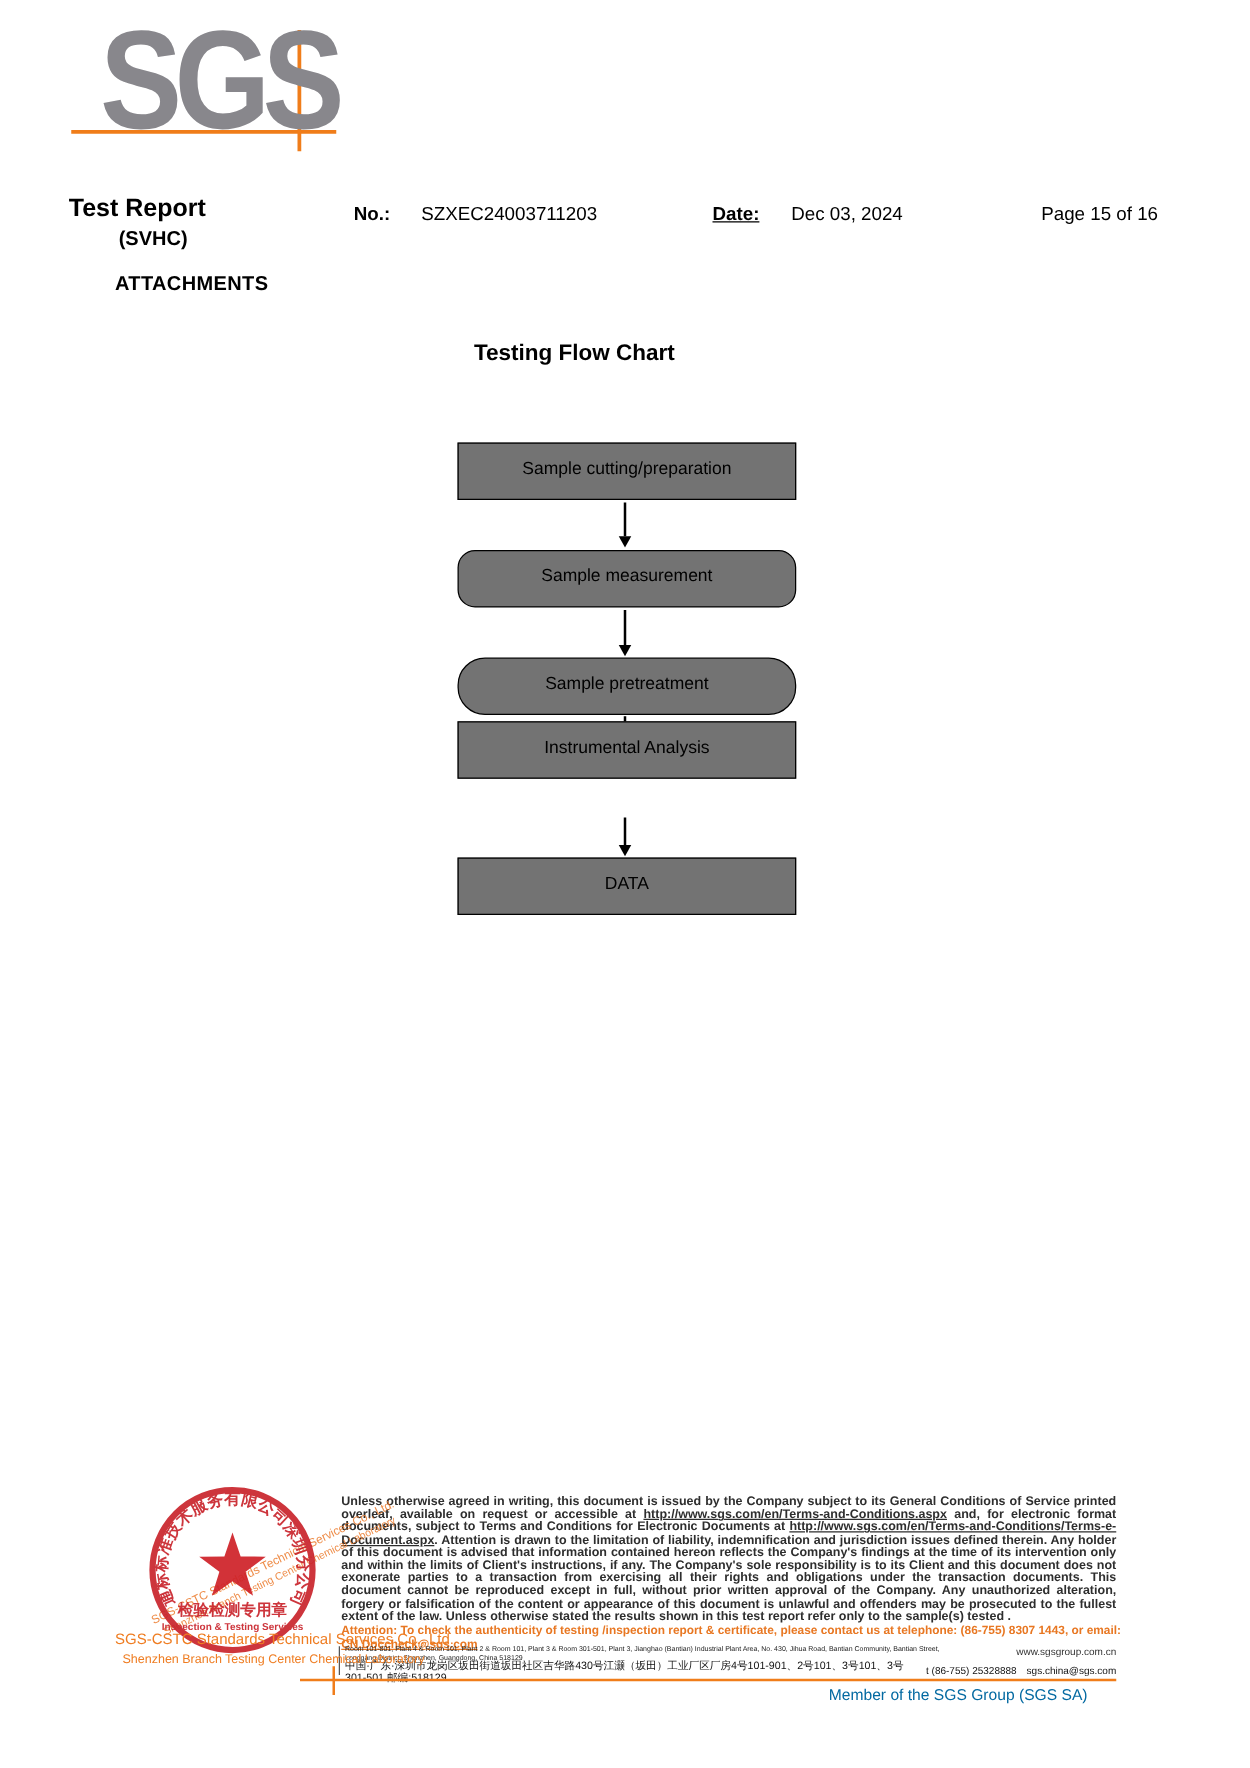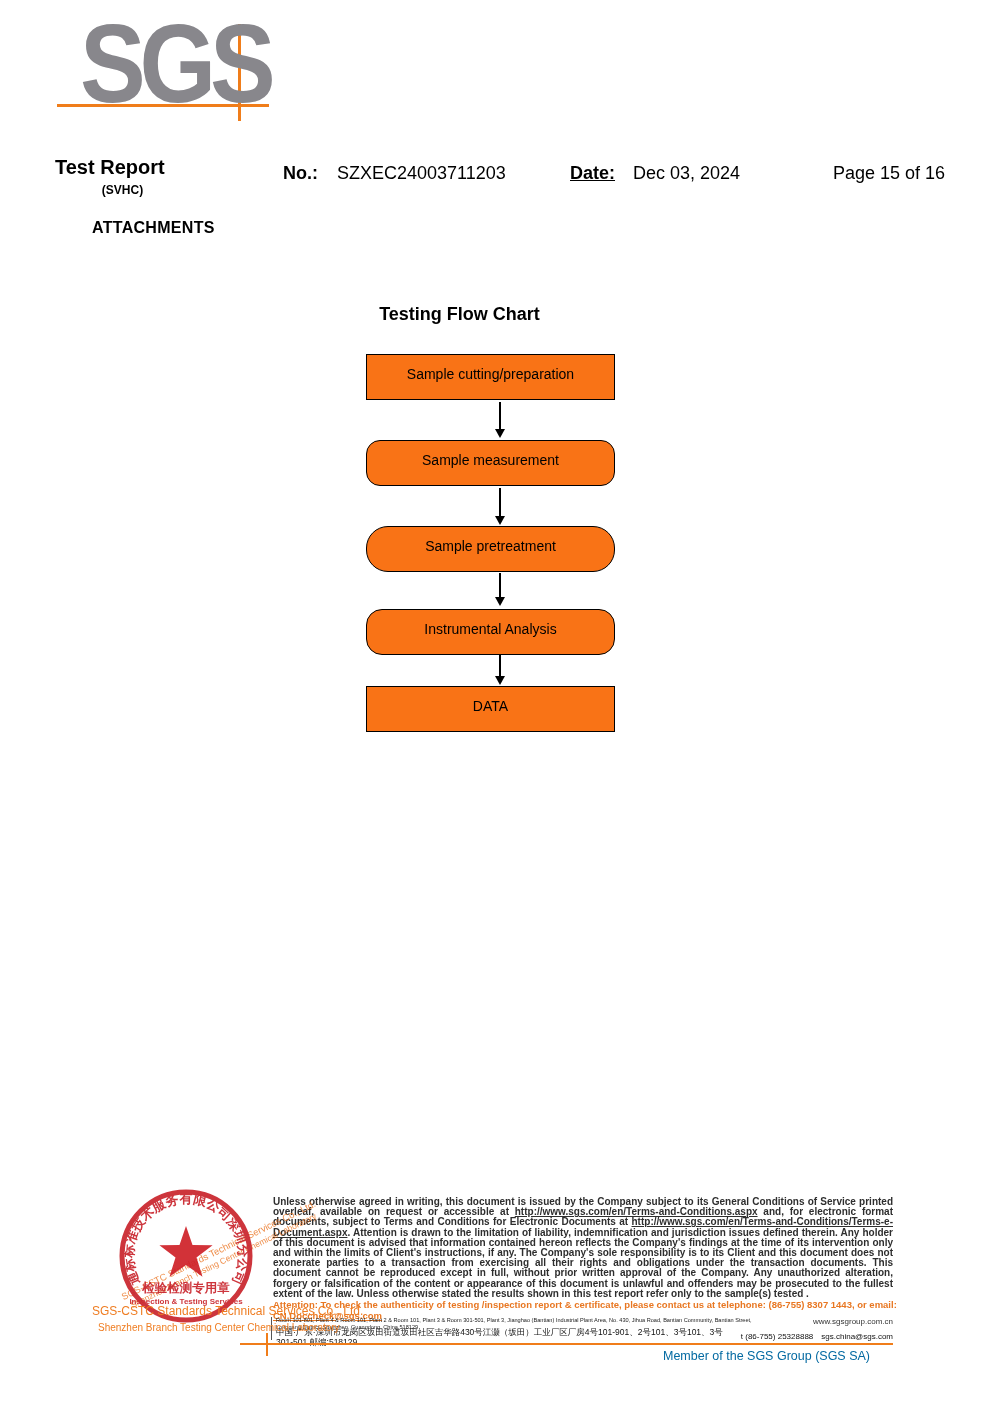--- a/index.html
+++ b/index.html
@@ -13,29 +13,29 @@
     position:absolute; left:80px; top:8px;
     font-size:112px; font-weight:bold; color:#88878c;
     letter-spacing:-7px; line-height:1;
     transform:scaleX(.88); transform-origin:left top;
     z-index:2;
   }
   .logo-hline { position:absolute; left:57px; top:104px; width:212px; height:3px; background:#f07d1a; z-index:1; }
   .logo-vline { position:absolute; left:238px; top:24px; width:3px; height:97px; background:#f07d1a; z-index:1; }
   
   .title1 { position:absolute; left:55px; top:156px; font-size:20px; font-weight:bold; }
-  .title2 { position:absolute; left:55px; top:183px; width:135px; text-align:center; font-size:12px; font-weight:bold; }
+  .title2 { position:absolute; left:55px; top:183px; width:135px; text-align:center; font-size:16px; font-weight:bold; }
   .attachments { position:absolute; left:92px; top:219px; font-size:16px; font-weight:bold; letter-spacing:.3px; }
-  .h13 { position:absolute; top:163px; font-size:18px; white-space:nowrap; }
+  .h13 { position:absolute; top:163px; font-size:15px; white-space:nowrap; }
   .bold { font-weight:bold; }
   
-  .fc-title { position:absolute; left:0; top:304px; width:919px; text-align:center; font-size:18px; font-weight:bold; }
+  .fc-title { position:absolute; left:0; top:272px; width:919px; text-align:center; font-size:18px; font-weight:bold; }
   .fbox {
-    position:absolute; left:366px; width:249px; height:46px;
-    border:1.5px solid #000; background:#f97316; box-sizing:border-box;
+    position:absolute; left:366px; width:271px; height:46px;
+    border:1.5px solid #000; background:#737373; box-sizing:border-box;
     display:flex; align-items:center; justify-content:center;
     font-size:14px; padding-bottom:6px;
   }
   .arrow { position:absolute; left:494px; width:12px; display:flex; flex-direction:column; align-items:center; }
   .arrow .shaft { width:2px; flex:1 1 auto; background:#000; }
   .arrow .head { width:0; height:0; border-left:5.5px solid transparent; border-right:5.5px solid transparent; border-top:9px solid #000; }
   
   .stamp-svg { position:absolute; left:101px; top:1171px; width:170px; height:170px; z-index:3; opacity:.92; }
   .stamp-watermark {
     position:absolute; left:96px; top:1244px; width:250px;
@@ -109,21 +109,21 @@
     <div class="shaft"></div>
     <div class="head"></div>
   </div>
 
   <div class="fbox" style="top:526px;border-radius:22px;">Sample pretreatment</div>
   <div class="arrow" style="top:573px; height:33px;">
     <div class="shaft"></div>
     <div class="head"></div>
   </div>
 
-  <div class="fbox" style="top:609px;border-radius:16px;">Instrumental Analysis</div>
+  <div class="fbox" style="top:577px;">Instrumental Analysis</div>
   <div class="arrow" style="top:654px; height:31px;">
     <div class="shaft"></div>
     <div class="head"></div>
   </div>
 
   <div class="fbox" style="top:686px;">DATA</div>
 
   <svg class="stamp-svg" viewBox="0 0 170 170">
     <defs>
       <path id="arcTop" d="M 41.6,115.4 A 53,53 0 1 1 128.4,115.4" fill="none"></path>

